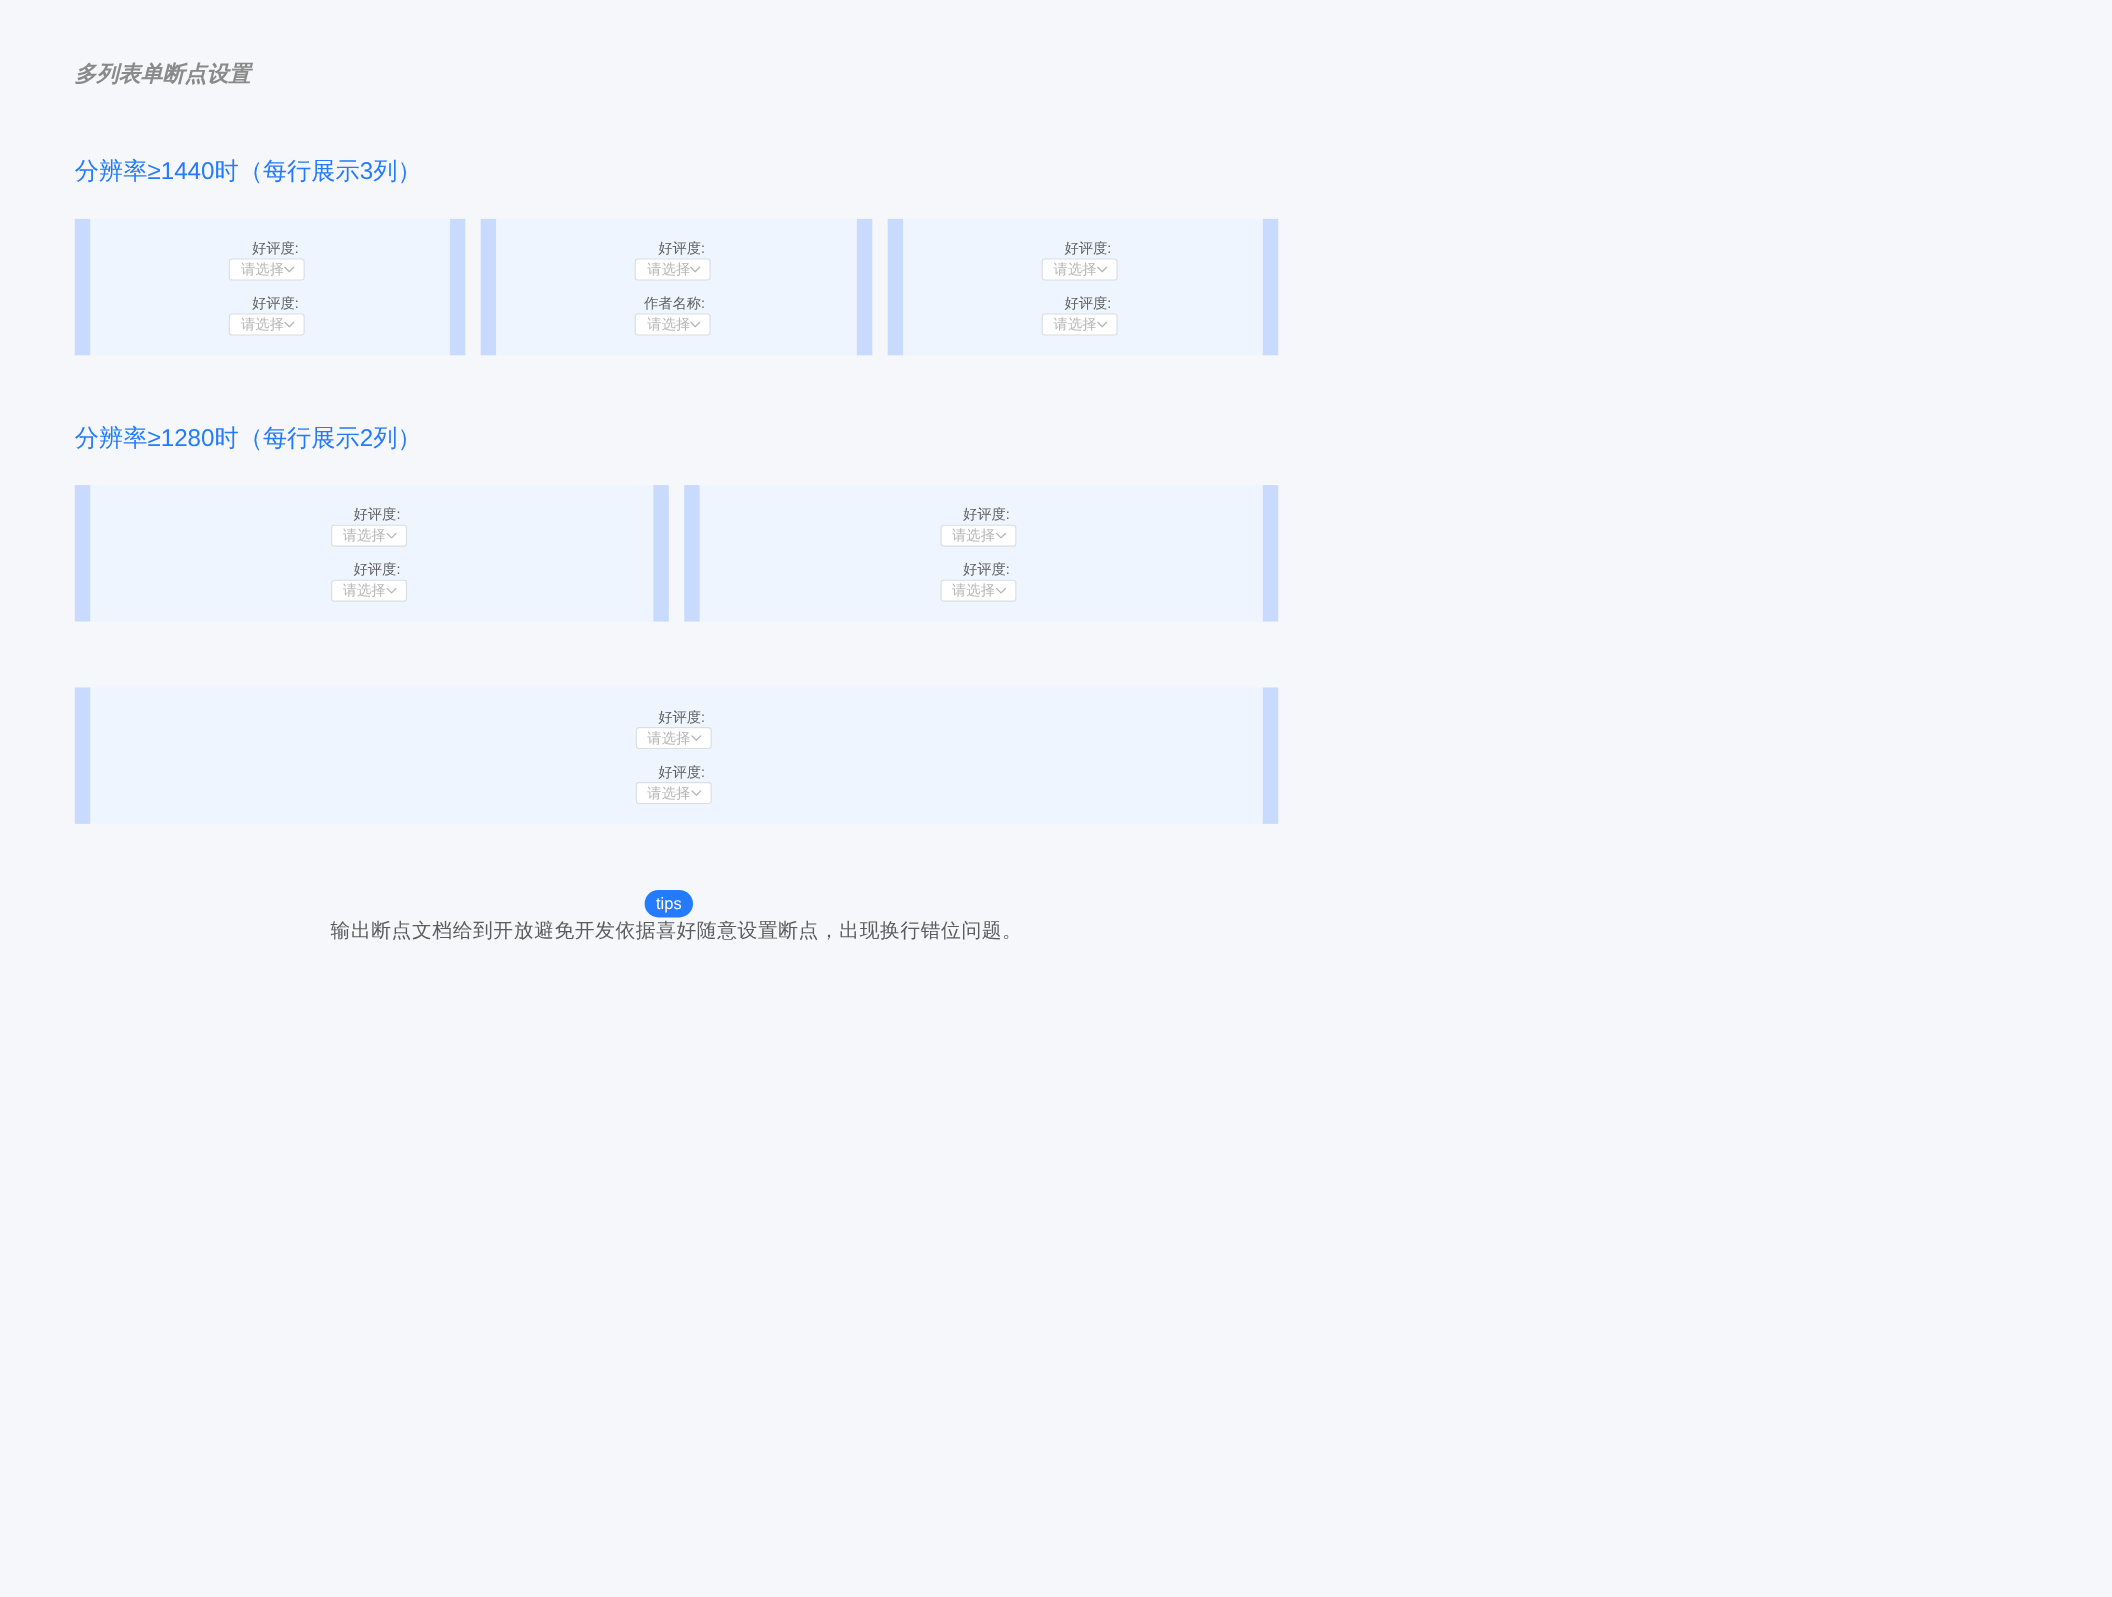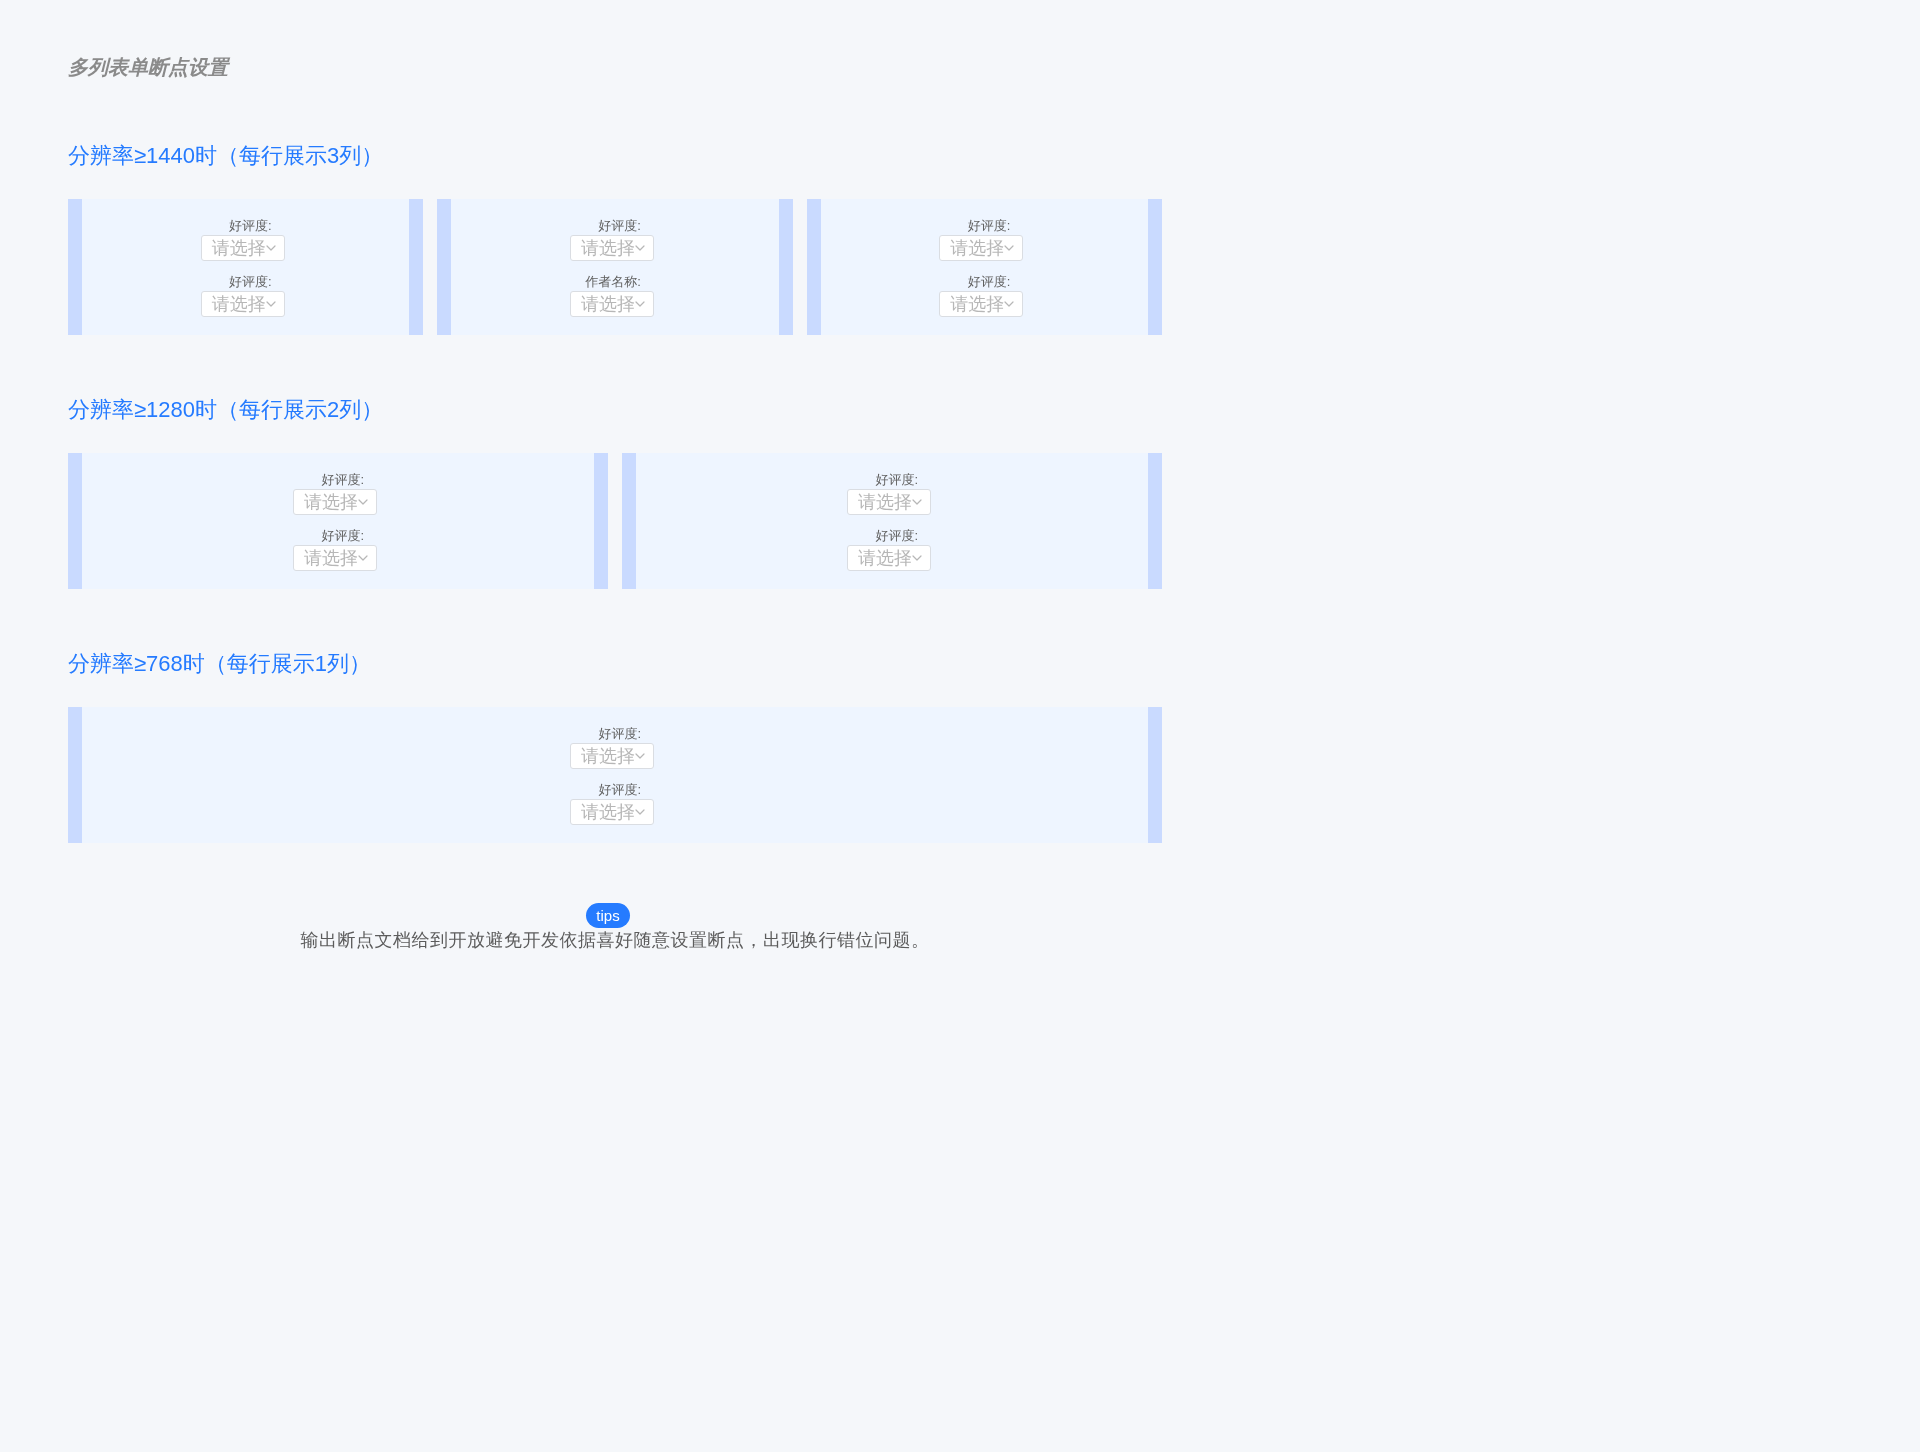--- a/index.html
+++ b/index.html
@@ -59,21 +59,21 @@
     background: #fff;
     border: 1px solid #dadde2;
     border-radius: 3px;
     display: flex;
     align-items: center;
     justify-content: space-between;
     padding: 0 8px 0 10px;
     cursor: pointer;
   }
   .select-placeholder {
-    font-size: 18px;
+    font-size: 13px;
     color: #b7b7b7;
   }
   .chevron {
     width: 10px;
     height: 10px;
     display: flex;
     align-items: center;
     justify-content: center;
   }
   .chevron svg { display: block; }
@@ -250,21 +250,20 @@
                   </svg>
                 </span>
               </div>
             </div>
           </div>
           <div class="card-stripe"></div>
         </div>
       </div>
     </div>
     <div class="section">
-      <div class="section-title">分辨率≥768时（每行展示1列）</div>
       <div class="cards">
         <div class="card">
           <div class="card-stripe"></div>
           <div class="card-body">
             <div class="row">
               <div class="row-label">好评度:</div>
               <div class="select">
                 <span class="select-placeholder">请选择</span>
                 <span class="chevron">
                   <svg width="10" height="6" viewBox="0 0 10 6">

